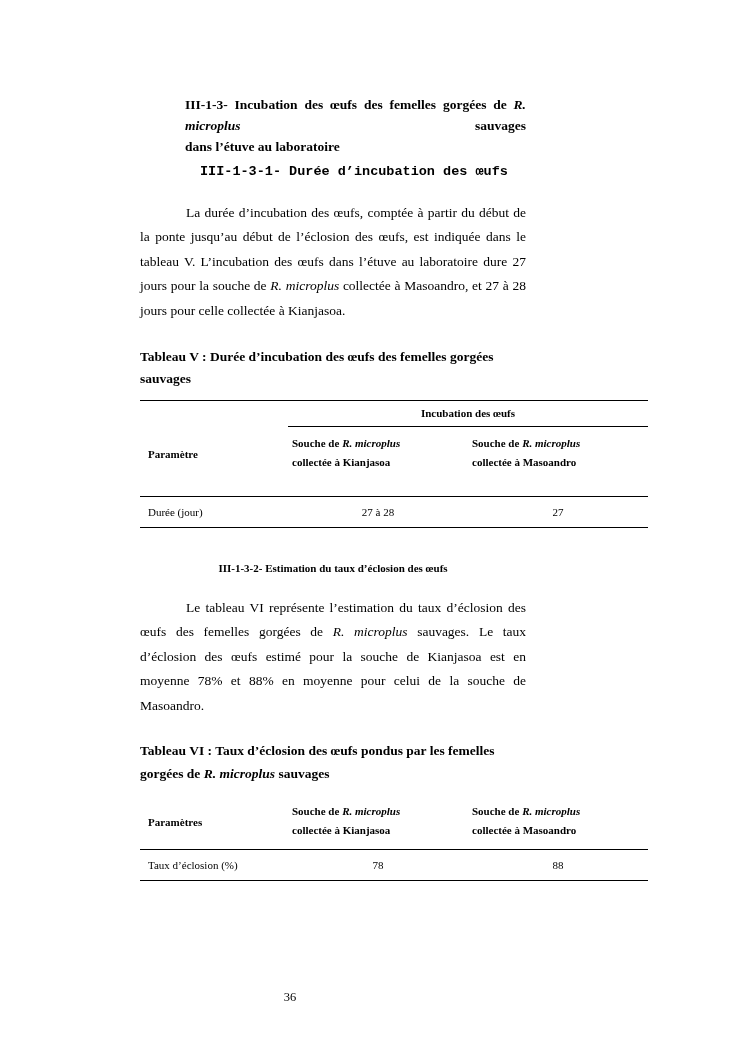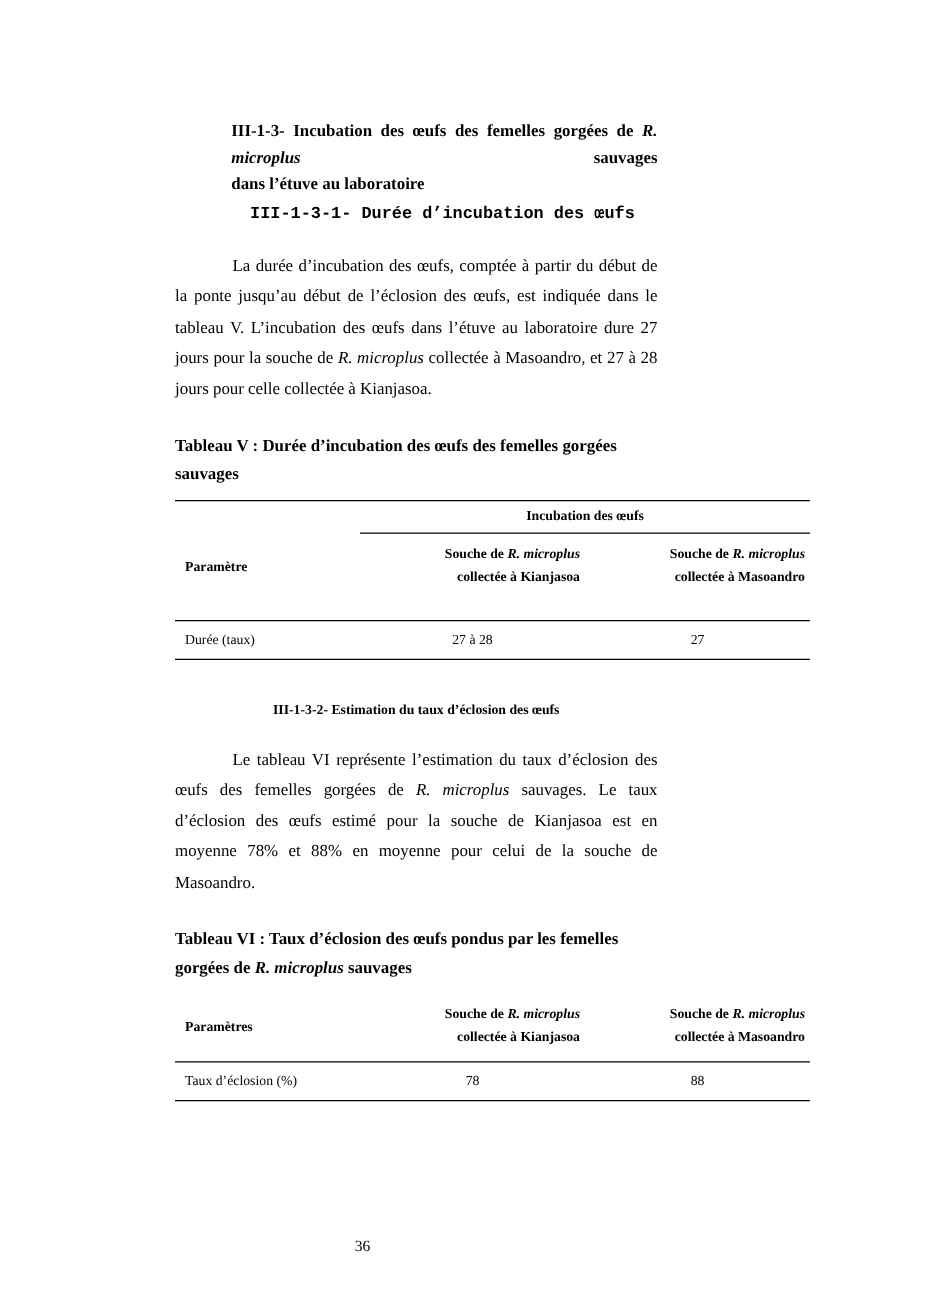--- a/index.html
+++ b/index.html
@@ -77,21 +77,21 @@
     padding: 6px 0 7px 0 !important;
   }
   .rule-top td { border-top: 1.3px solid #000; }
   .rule-bot td { border-bottom: 1.3px solid #000; }
   .cell-param {
     font-weight: bold;
     padding-left: 8px !important;
     width: 140px;
   }
   .col-head {
-    text-align: right;
+    text-align: left;
     font-weight: bold;
     line-height: 1.75;
     padding: 7px 4px 9px 4px !important;
   }
   .val-label {
     padding: 9px 0 9px 8px !important;
     white-space: nowrap;
   }
   .val {
     text-align: center;
@@ -143,21 +143,21 @@
         <span>Souche de </span><span class="ital">R. microplus</span><br>
         <span>collectée à Masoandro</span>
       </td>
     </tr>
     <tr class="spacer-row rule-bot">
       <td></td>
           <td></td>
           <td></td>
     </tr>
     <tr class="rule-bot">
-      <td class="val-label">Durée (taux)</td>
+      <td class="val-label">Durée (jour)</td>
       <td class="val">27 à 28</td>
       <td class="val">27</td>
     </tr>
   </tbody>
     </table>
 
   <div class="section-gap"></div>
 
   <div class="heading-2b">III-1-3-2- Estimation du taux d’éclosion des œufs</div>
 

